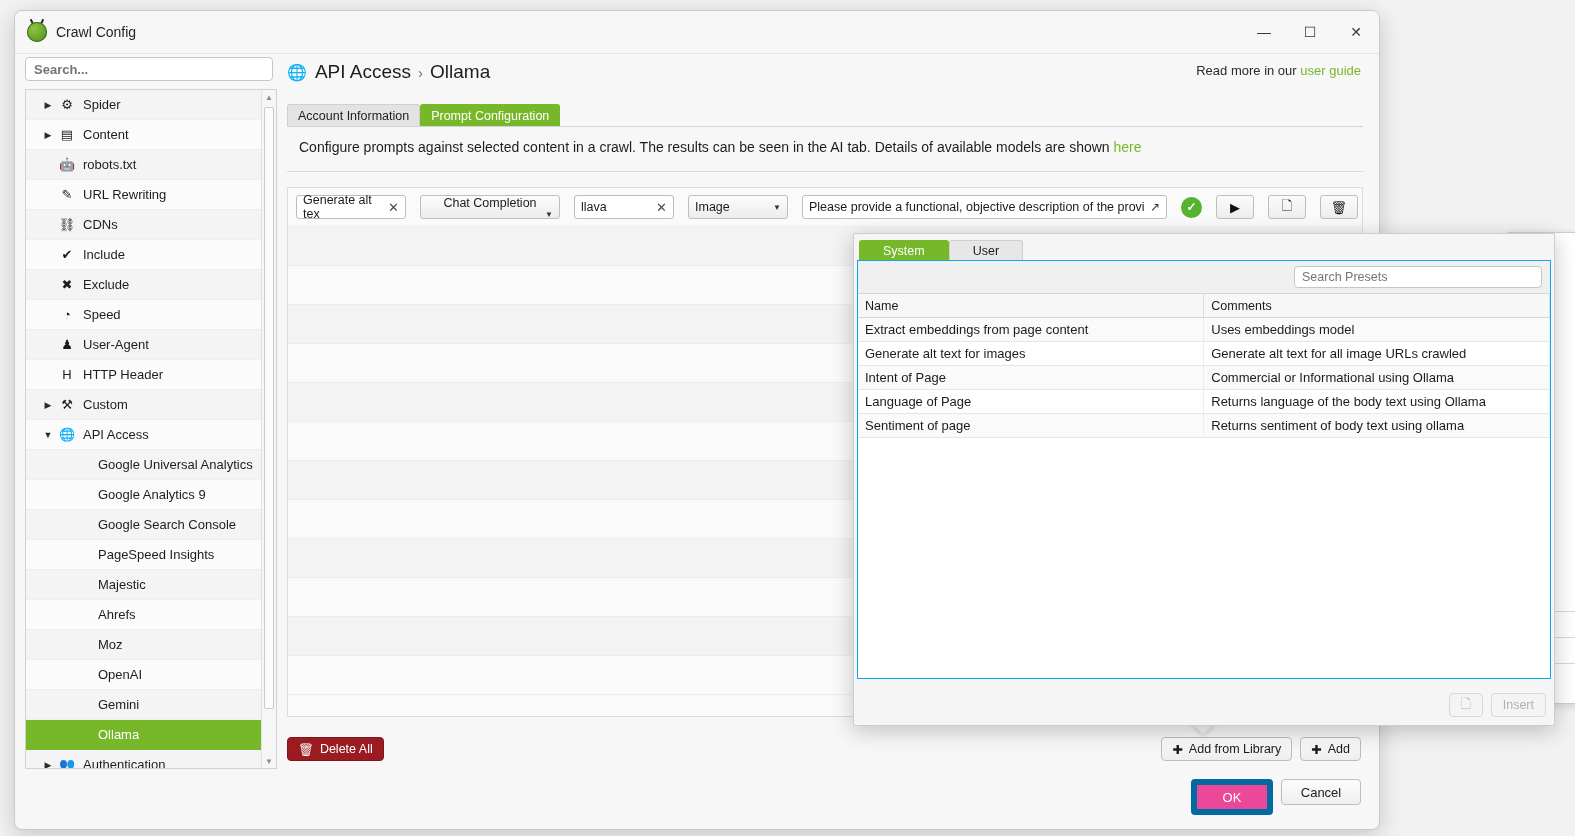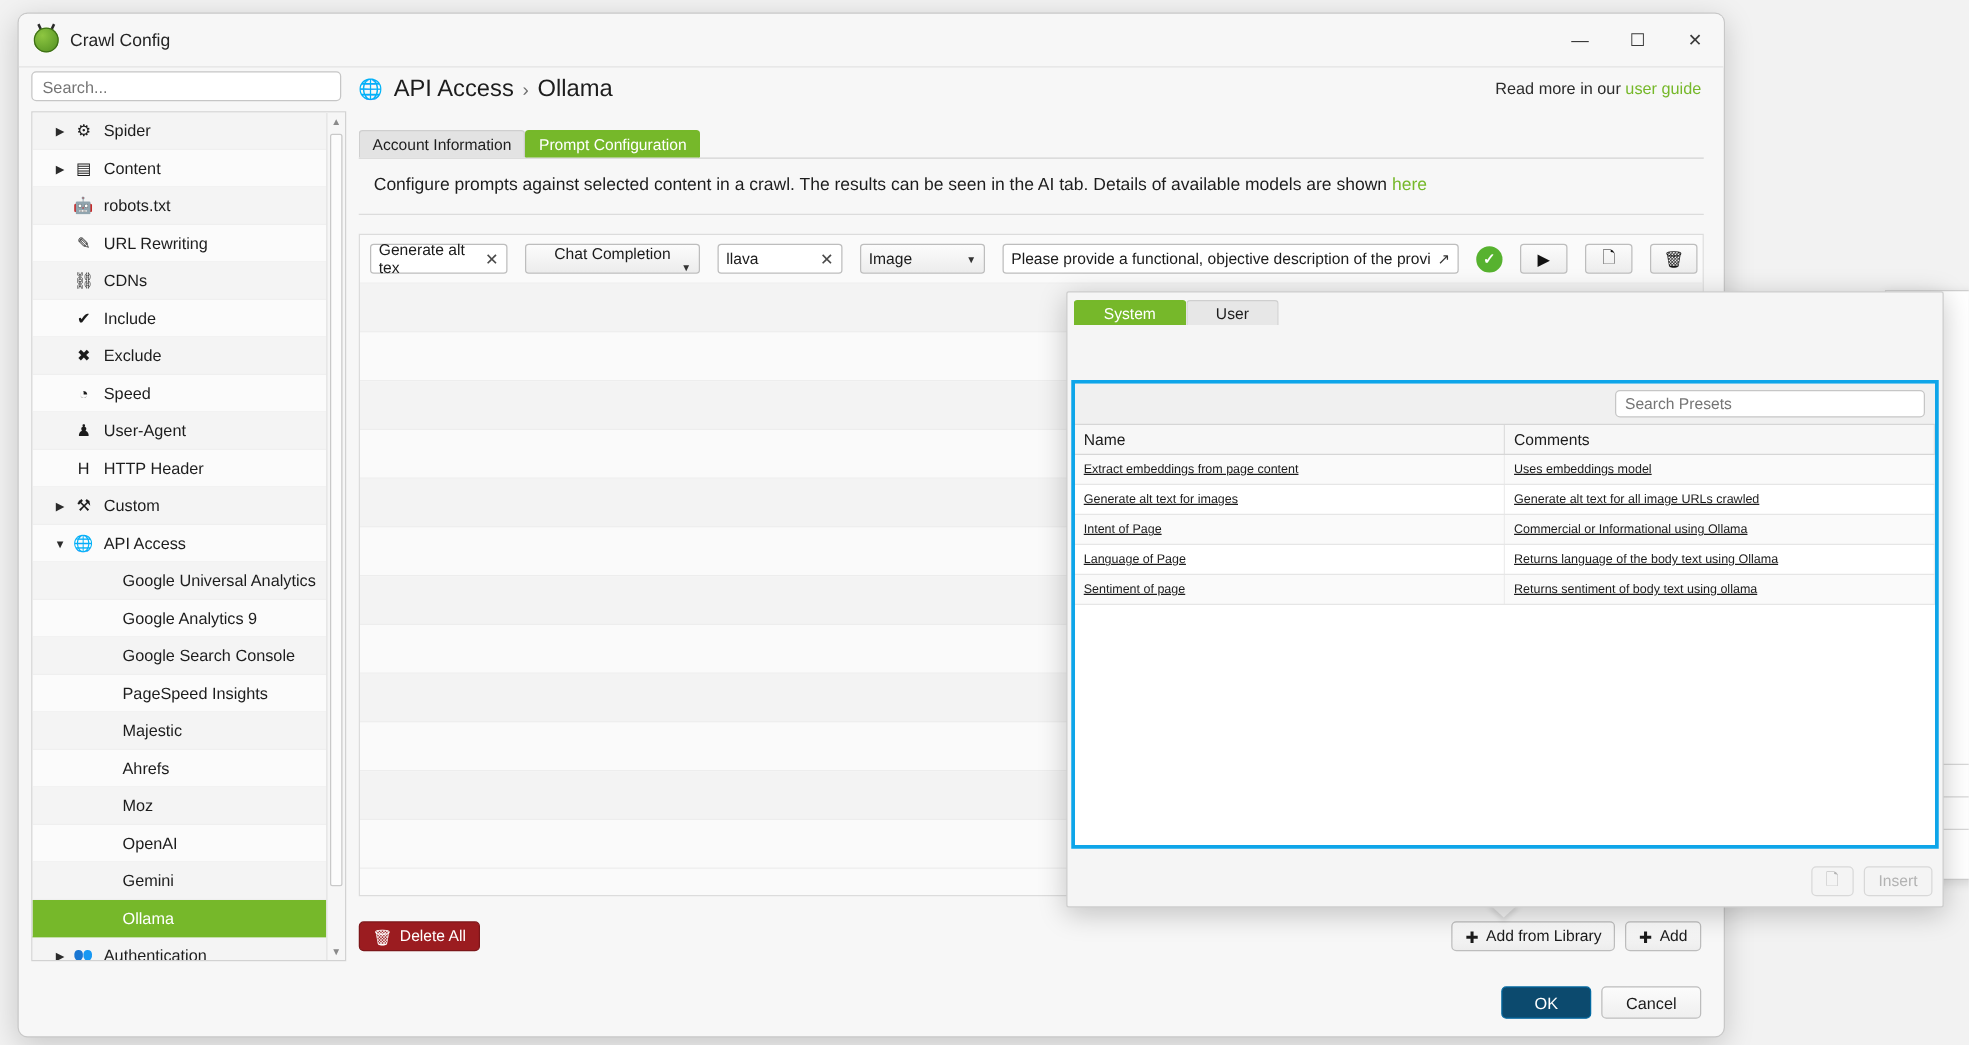--- a/index.html
+++ b/index.html
@@ -57,20 +57,21 @@
 
   
   .sidebar {
     position:absolute; left:10px; top:46px; width:252px; bottom:60px;
   }
   .search-box {
     width:248px; height:24px; box-sizing:border-box;
     border:1px solid #c6c6c6; border-radius:4px; background:#ffffff;
     font-size:13px; color:#404040; padding:0 8px; outline:none;
     font-family:"Liberation Sans", sans-serif;
+    font-weight:bold;
   }
   .tree {
     position:absolute; left:0; top:32px; width:250px; bottom:0;
     border:1px solid #d2d2d2; background:#fbfbfb; overflow:hidden;
   }
   .tree-scroll { position:absolute; left:0; top:0; right:14px; bottom:0; }
   .tree-row {
     height:30px; display:flex; align-items:center; font-size:13px; color:#1d1d1d;
     border-bottom:1px solid #efefef; box-sizing:border-box;
     position:relative;
@@ -174,21 +175,21 @@
   .lib-btns { position:absolute; right:2px; bottom:8px; display:flex; gap:8px; }
   .lib-btn {
     height:24px; box-sizing:border-box; padding:0 10px;
     background:linear-gradient(#fcfcfc,#ededed); border:1px solid #bdbdbd; border-radius:4px;
     display:flex; align-items:center; gap:6px; font-size:12.5px; color:#1b1b1b;
   }
 
   
   .footer { position:absolute; right:18px; bottom:14px; display:flex; gap:8px; }
   .btn-ok {
-    width:70px; height:24px; background:#0c4a6e; border:1px solid #0369a1; border-radius:4px;
+    width:70px; height:24px; background:#ec4899; border:6px solid #0369a1; border-radius:4px;
     color:#fff; font-size:13px; display:flex; align-items:center; justify-content:center;
   }
   .btn-cancel {
     width:78px; height:24px; background:linear-gradient(#fcfcfc,#efefef);
     border:1px solid #bdbdbd; border-radius:4px;
     color:#1b1b1b; font-size:13px; display:flex; align-items:center; justify-content:center;
   }
 
   
   .popup {
@@ -199,39 +200,39 @@
   .popup-tabs { position:absolute; left:5px; top:6px; display:flex; align-items:flex-end; }
   .p-tab {
     height:20px; box-sizing:border-box; padding:0 23px;
     display:flex; align-items:center; font-size:12.5px;
     background:#e7e7e7; color:#1d1d1d; border:1px solid #cfcfcf; border-bottom:none;
     border-top-left-radius:3px; border-top-right-radius:3px;
   }
   .p-tab.active { background:#76b82a; color:#fff; border-color:#76b82a; }
   .popup-body {
     position:absolute; left:3px; top:26px; right:3px; bottom:46px;
-    background:#ffffff; border:3px solid #0ea5e9;margin-top:44px;
+    background:#ffffff; border:1px solid #0ea5e9;
   }
   .search-bar { height:32px; background:#f0f0f0; border-bottom:1px solid #d6d6d6; position:relative; }
   .search-presets {
     position:absolute; right:8px; top:5px; width:248px; height:22px; box-sizing:border-box;
     border:1px solid #c6c6c6; border-radius:4px; background:#fff;
     font-size:12.5px; color:#9a9a9a; padding:0 7px; outline:none;
     font-family:"Liberation Sans", sans-serif;
   }
   .ptable { width:100%; border-collapse:collapse; table-layout:fixed; }
   .ptable th {
     text-align:left; font-weight:normal; font-size:12.5px; color:#1b1b1b;
     height:23px; padding:0 7px; background:#f7f7f7;
     border-bottom:1px solid #d6d6d6; border-right:1px solid #dedede;
   }
   .ptable td {
-    font-size:10px; color:#1b1b1b; height:23px; padding:0 7px;
+    font-size:13px; color:#1b1b1b; height:23px; padding:0 7px;
     border-bottom:1px solid #e6e6e6; border-right:1px solid #ededed;
-    white-space:nowrap; overflow:hidden;text-decoration:underline;
+    white-space:nowrap; overflow:hidden;
   }
   .ptable tr.odd td { background:#fafafa; }
   .ptable tr.even td { background:#ffffff; }
   .popup-foot { position:absolute; right:8px; bottom:8px; display:flex; gap:8px; }
   .pf-btn {
     height:24px; box-sizing:border-box; padding:0 11px;
     background:#f4f4f4; border:1px solid #d8d8d8; border-radius:4px;
     color:#b3b3b3; font-size:12.5px; display:flex; align-items:center; justify-content:center;
   }
   .pf-btn.icon { width:34px; padding:0; font-size:13px; }

